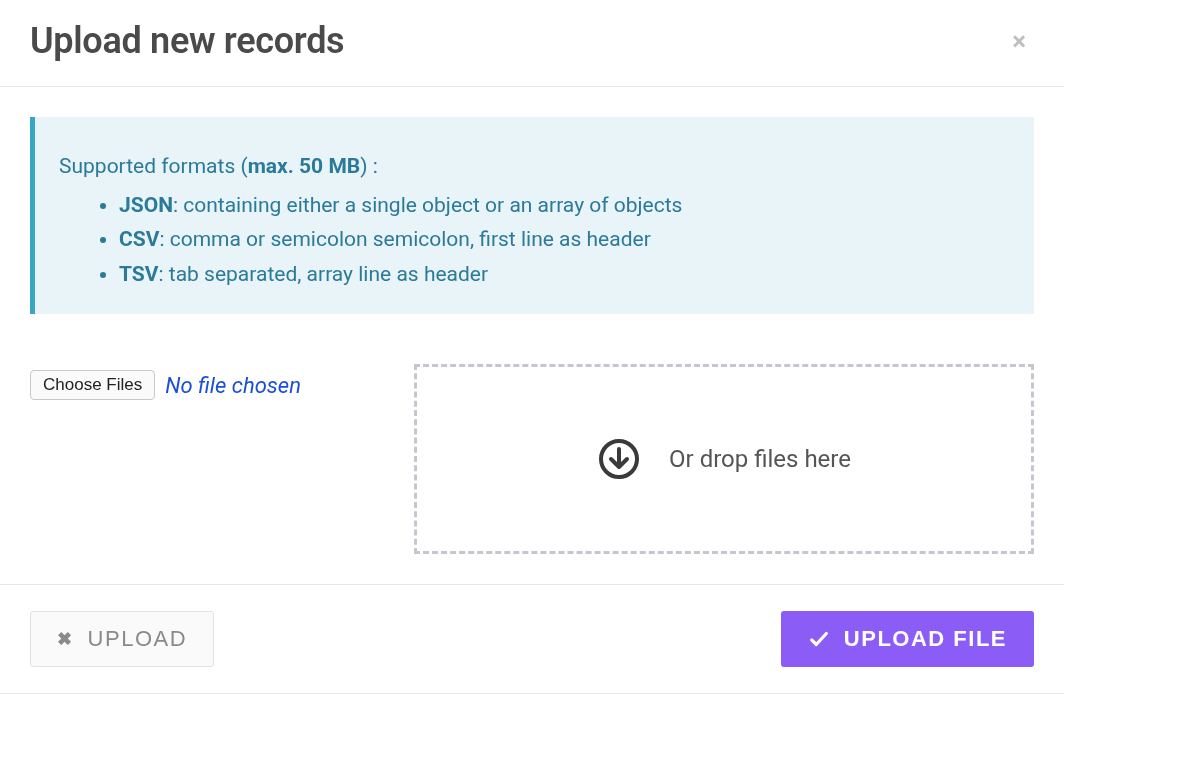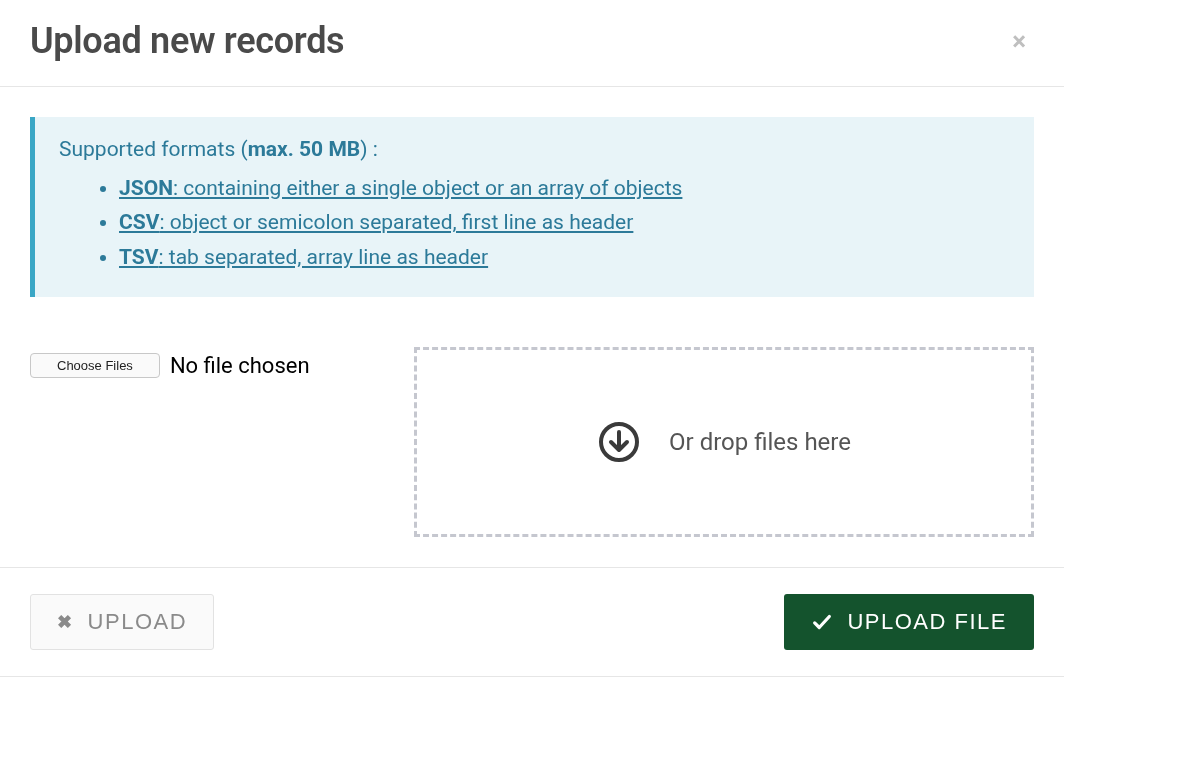--- a/index.html
+++ b/index.html
@@ -35,63 +35,63 @@
       line-height: 1;
       font-weight: 700;
       padding: 4px 8px;
     }
     .modal-body {
       padding: 30px;
     }
     .info-box {
       background: #e8f4f8;
       border-left: 5px solid #3aa6c5;
-      padding: 16px 24px 22px 24px;
+      padding: 33px 24px 22px 24px;
       color: #2c7a99;
       font-size: 21px;
       line-height: 1.55;
     }
     .info-box .supported-line {
       margin-bottom: 6px;
     }
     .info-box ul {
       list-style: disc;
       padding-left: 60px;
-      text-decoration: underline;
     }
     .info-box li {
       margin: 2px 0;
     }
     .info-box b { font-weight: 700; }
     .upload-row {
       display: flex;
       align-items: flex-start;
       gap: 24px;
       margin-top: 50px;
     }
     .file-picker-col {
       display: flex;
       align-items: center;
       gap: 10px;
       padding-top: 6px;
       min-width: 360px;
     }
     .native-btn {
       font-family: Arial, sans-serif;
-      font-size: 13px;
+      font-size: 17px;
       background: #fafafa;
       border: 1px solid #c8c8c8;
       border-radius: 4px;
-      padding: 4px 26px;
+      padding: 4px 12px;
       color: #222;
       cursor: pointer;
     }
     .file-status {
       font-size: 22px;
-      color: #000000;
+      color: #1d4ed8;
+      font-style: italic;
     }
     .dropzone {
       flex: 1;
       border: 3px dashed #c5c7cf;
       height: 190px;
       display: flex;
       align-items: center;
       justify-content: center;
       gap: 28px;
       color: #555;
@@ -121,22 +121,23 @@
     .btn-cancel {
       background: #fafafa;
       border-color: #e2e2e2;
       color: #8a8a8a;
     }
     .btn-cancel .x-icon {
       font-weight: 900;
       font-size: 18px;
     }
     .btn-primary {
-      background: #14532d;
+      background: #8b5cf6;
       color: #fff;
+      font-weight: bold;
     }
     .btn-primary svg { display: block; }
   </style>
 </head>
 <body>
 
 <div class="modal">
 
   <div class="modal-header">
     <h1 class="modal-title">Upload new records</h1>
@@ -147,21 +148,21 @@
 
     <div class="info-box">
       <div class="supported-line">
         <span>Supported formats (</span><b>max. 50 MB</b><span>) :</span>
       </div>
       <ul>
         <li>
           <b>JSON</b><span>: containing either a single object or an array of objects</span>
         </li>
         <li>
-          <b>CSV</b><span>: object or semicolon separated, first line as header</span>
+          <b>CSV</b><span>: comma or semicolon semicolon, first line as header</span>
         </li>
         <li>
           <b>TSV</b><span>: tab separated, array line as header</span>
         </li>
       </ul>
     </div>
 
     <div class="upload-row">
       <div class="file-picker-col">
         <button class="native-btn">Choose Files</button>

